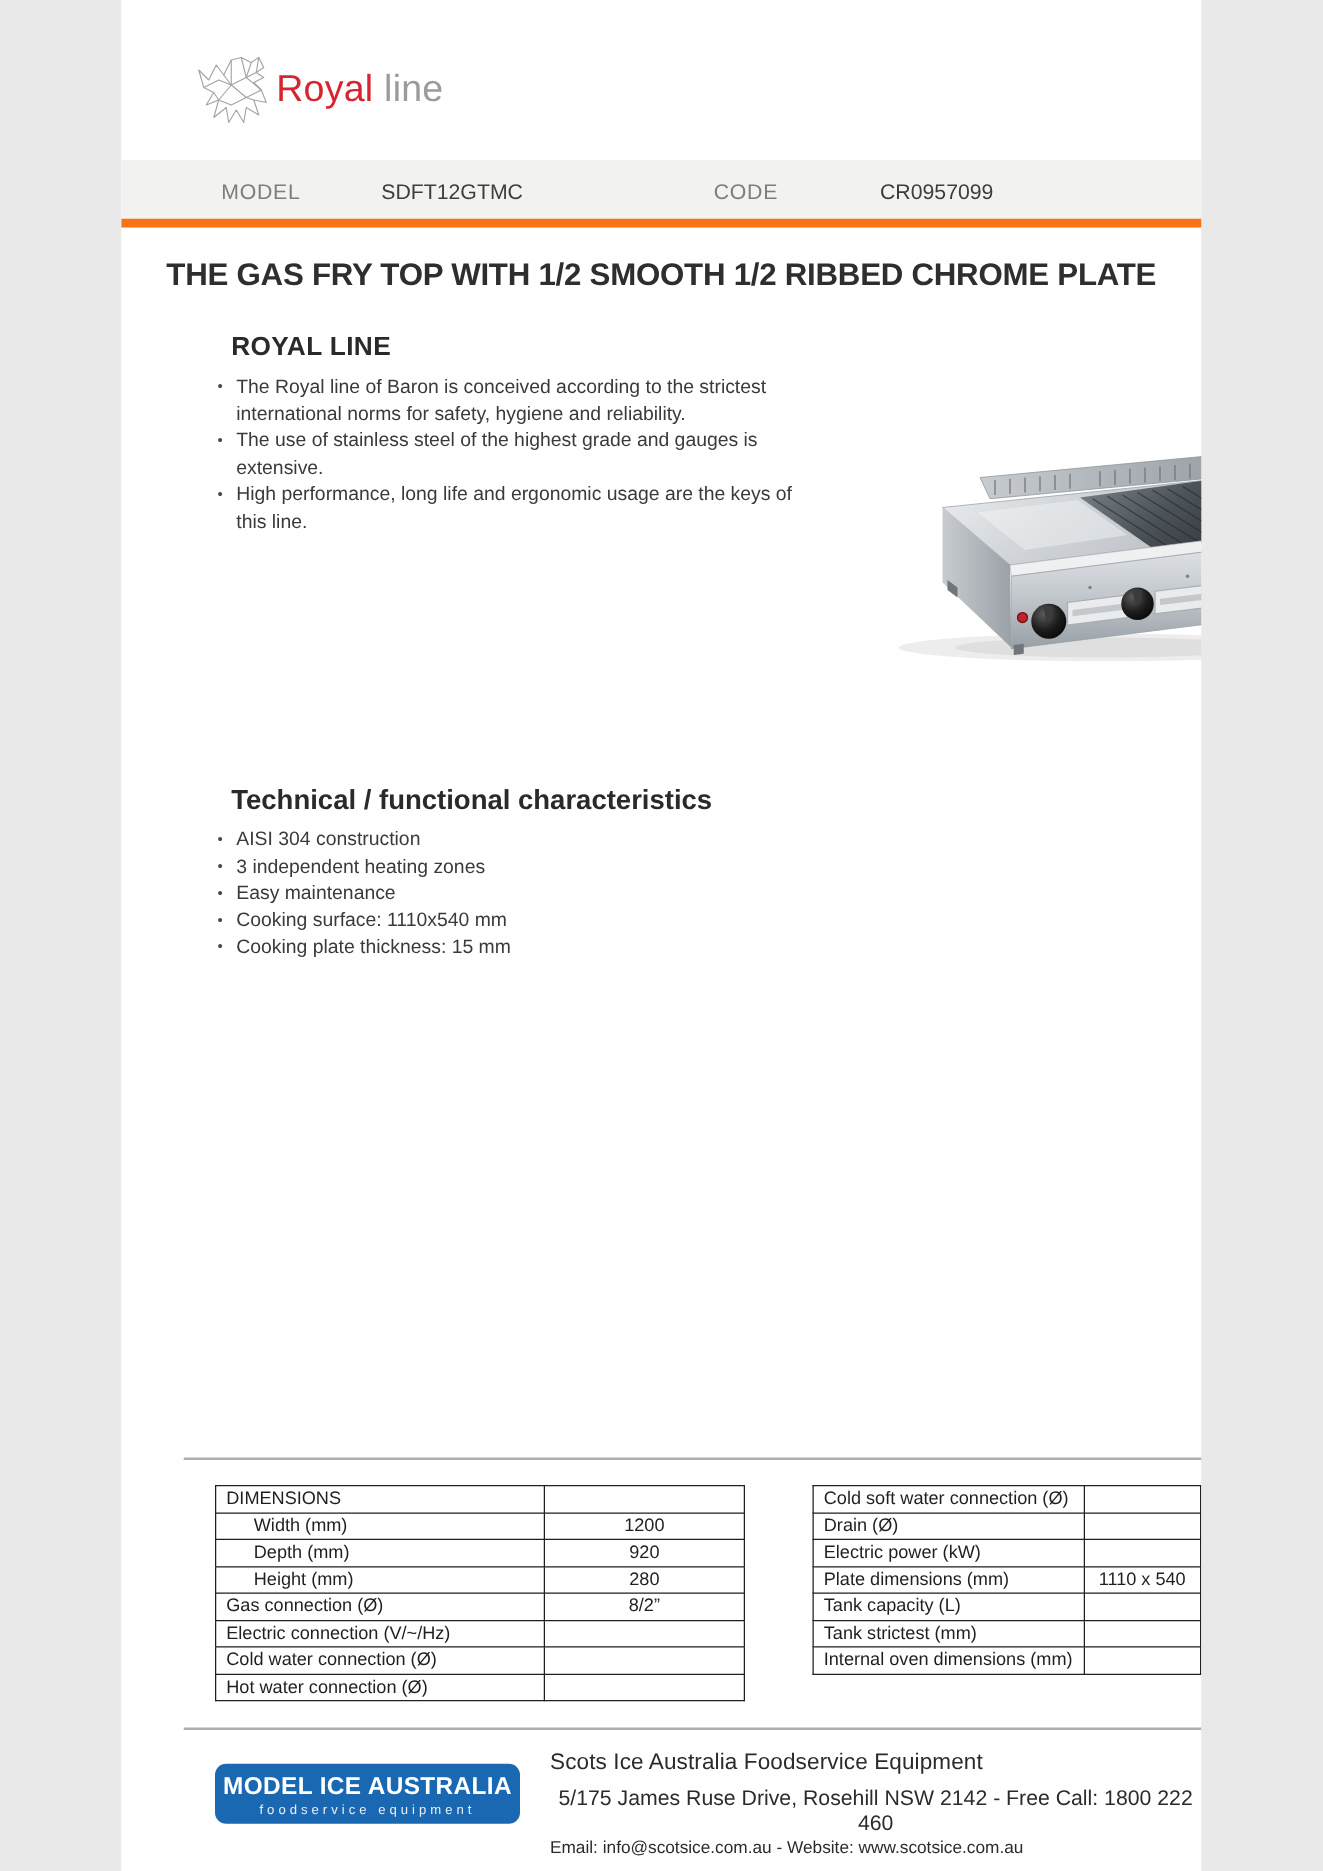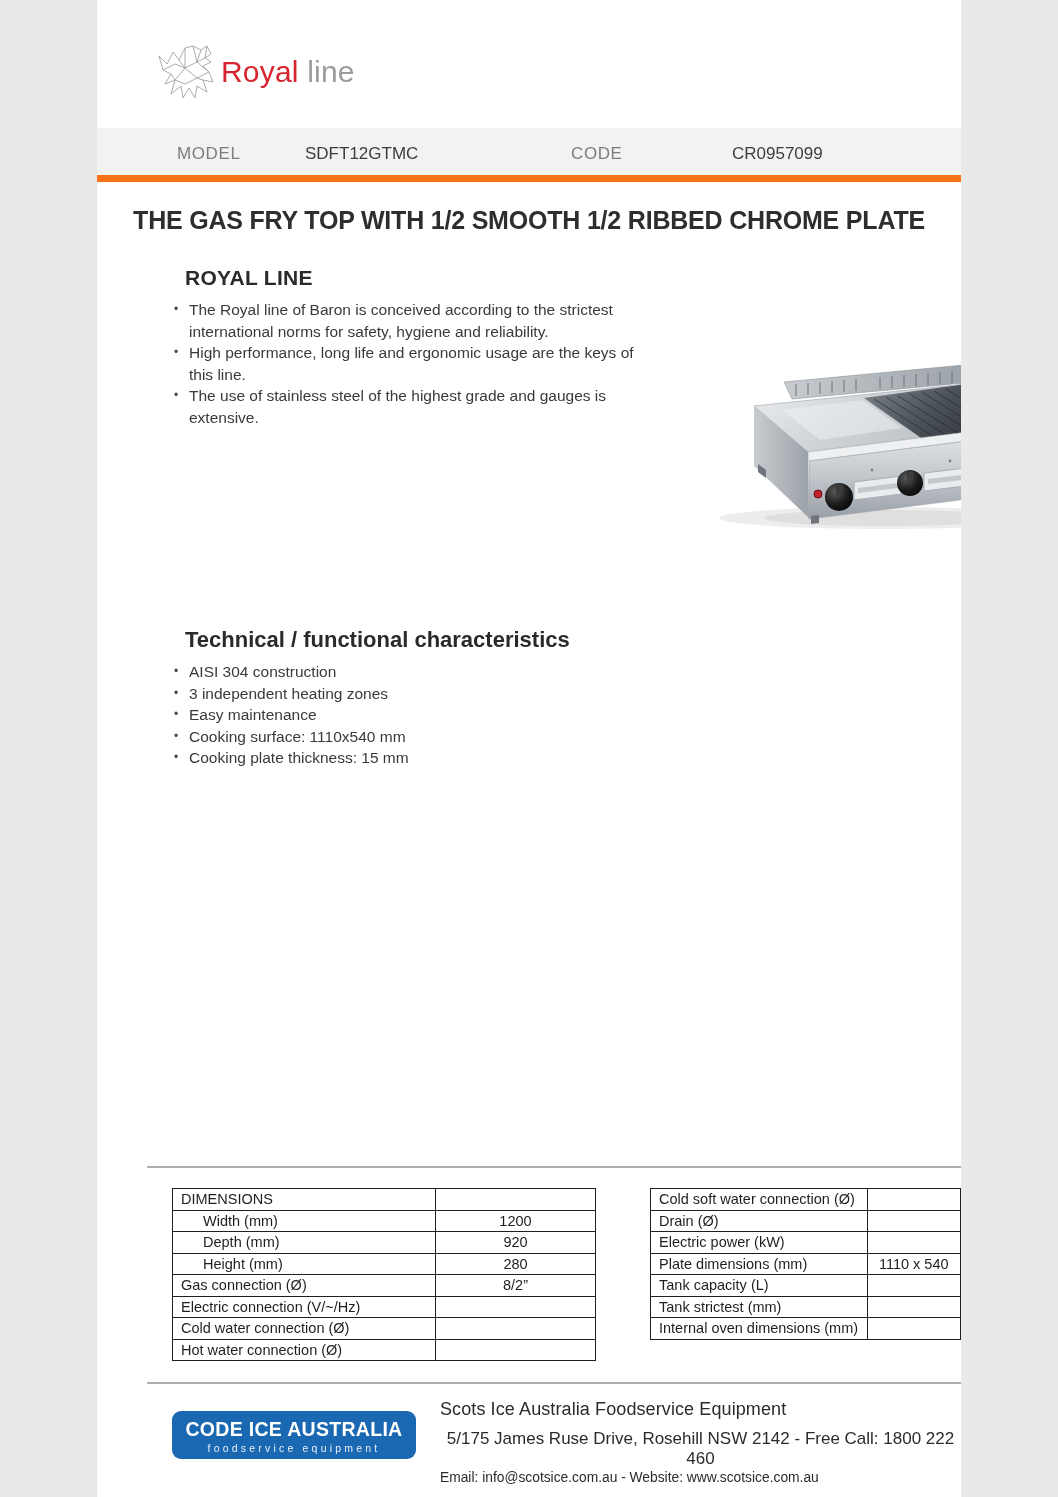--- a/index.html
+++ b/index.html
@@ -42,21 +42,21 @@
   .model-bar {
     position: absolute; left: 0; top: 128px; width: 1058px; height: 54px;
     background: #f2f2f1; border-bottom: 7px solid #f97316;
   }
   .model-bar span { position: absolute; top: 16px; font-size: 17px; }
   .mb-label { color: #7d7d7d; letter-spacing: 0.6px; }
   .mb-value { color: #3d3d3d; }
   .mb-model-label { left: 80px; }
   .mb-model-value { left: 208px; }
   .mb-code-label  { left: 474px; }
-  .mb-code-value  { left: 607px; margin-left: 28px; }
+  .mb-code-value  { left: 607px; }
 
   
   .doc-title {
     position: absolute; left: 0; right: 0; top: 206px;
     text-align: center; font-size: 25px; font-weight: 700;
     letter-spacing: -0.2px; color: #2e2e2e;
   }
 
   
   .sec-heading { position: absolute; font-weight: 700; color: #2a2a2a; }
@@ -147,22 +147,22 @@
     <span class="mb-value mb-model-value">SDFT12GTMC</span>
     <span class="mb-label mb-code-label">CODE</span>
     <span class="mb-value mb-code-value">CR0957099</span>
   </div>
 
   <div class="doc-title">THE GAS FRY TOP WITH 1/2 SMOOTH 1/2 RIBBED CHROME PLATE</div>
 
   <div class="sec-heading royal-heading">ROYAL LINE</div>
   <ul class="bullets royal-bullets">
     <li>The Royal line of Baron is conceived according to the strictest international norms for safety, hygiene and reliability.</li>
+    <li>The use of stainless steel of the highest grade and gauges is extensive.</li>
     <li>High performance, long life and ergonomic usage are the keys of this line.</li>
-    <li>The use of stainless steel of the highest grade and gauges is extensive.</li>
   </ul>
 
   <svg class="product" width="345" height="175" viewBox="0 0 345 175">
     <defs>
       <linearGradient id="steelTop" x1="0" y1="0" x2="1" y2="0.3">
         <stop offset="0" stop-color="#eceef0"></stop>
           <stop offset="0.45" stop-color="#cfd3d7"></stop>
           <stop offset="1" stop-color="#b7bcc1"></stop>
       </linearGradient>
       <linearGradient id="steelFront" x1="0" y1="0" x2="0" y2="1">
@@ -328,21 +328,21 @@
       <tr>
         <td class="lbl">Internal oven dimensions (mm)</td>
         <td class="val"></td>
       </tr>
     </tbody>
   </table>
 
   <div class="hr hr-2"></div>
 
   <div class="badge">
-    <div class="l1">CODE ICE AUSTRALIA</div>
+    <div class="l1">MODEL ICE AUSTRALIA</div>
     <div class="l2">foodservice equipment</div>
   </div>
   <div class="footer-text">
     <div class="company">Scots Ice Australia Foodservice Equipment</div>
     <div class="addr">5/175 James Ruse Drive, Rosehill NSW 2142 - Free Call: 1800 222 460</div>
     <div class="mail">Email: info@scotsice.com.au - Website: www.scotsice.com.au</div>
   </div>
 
 </div>
 

